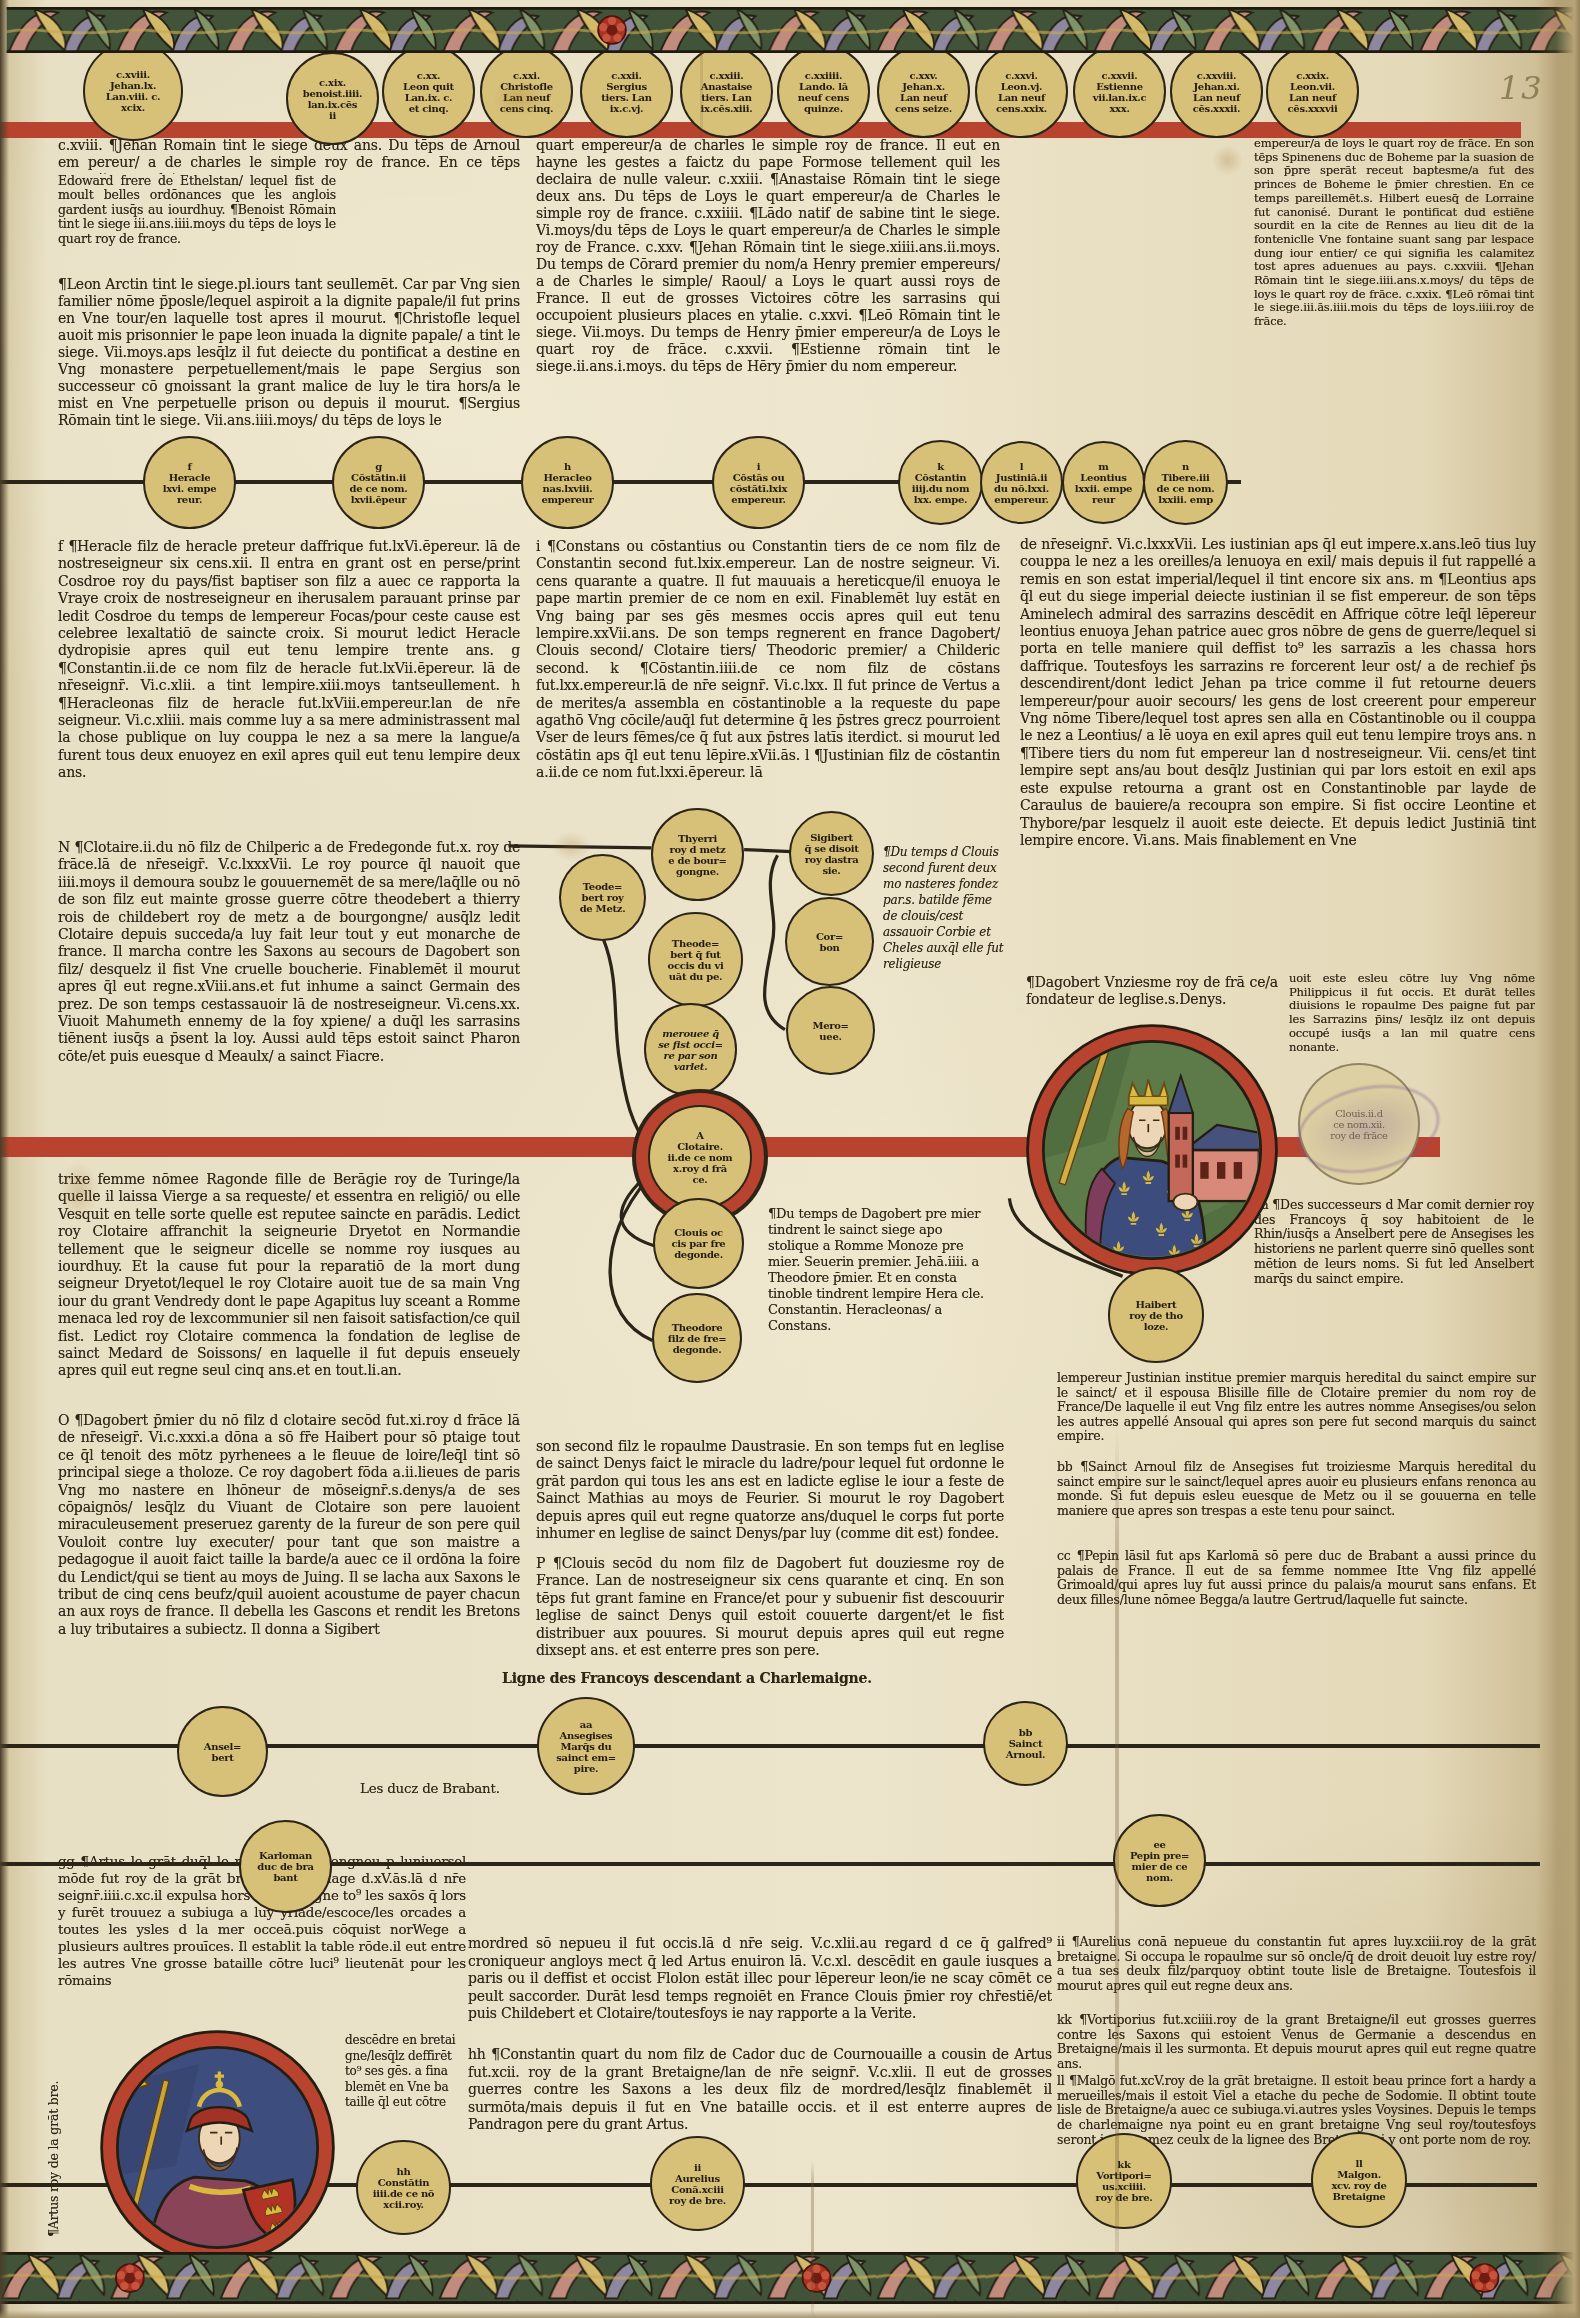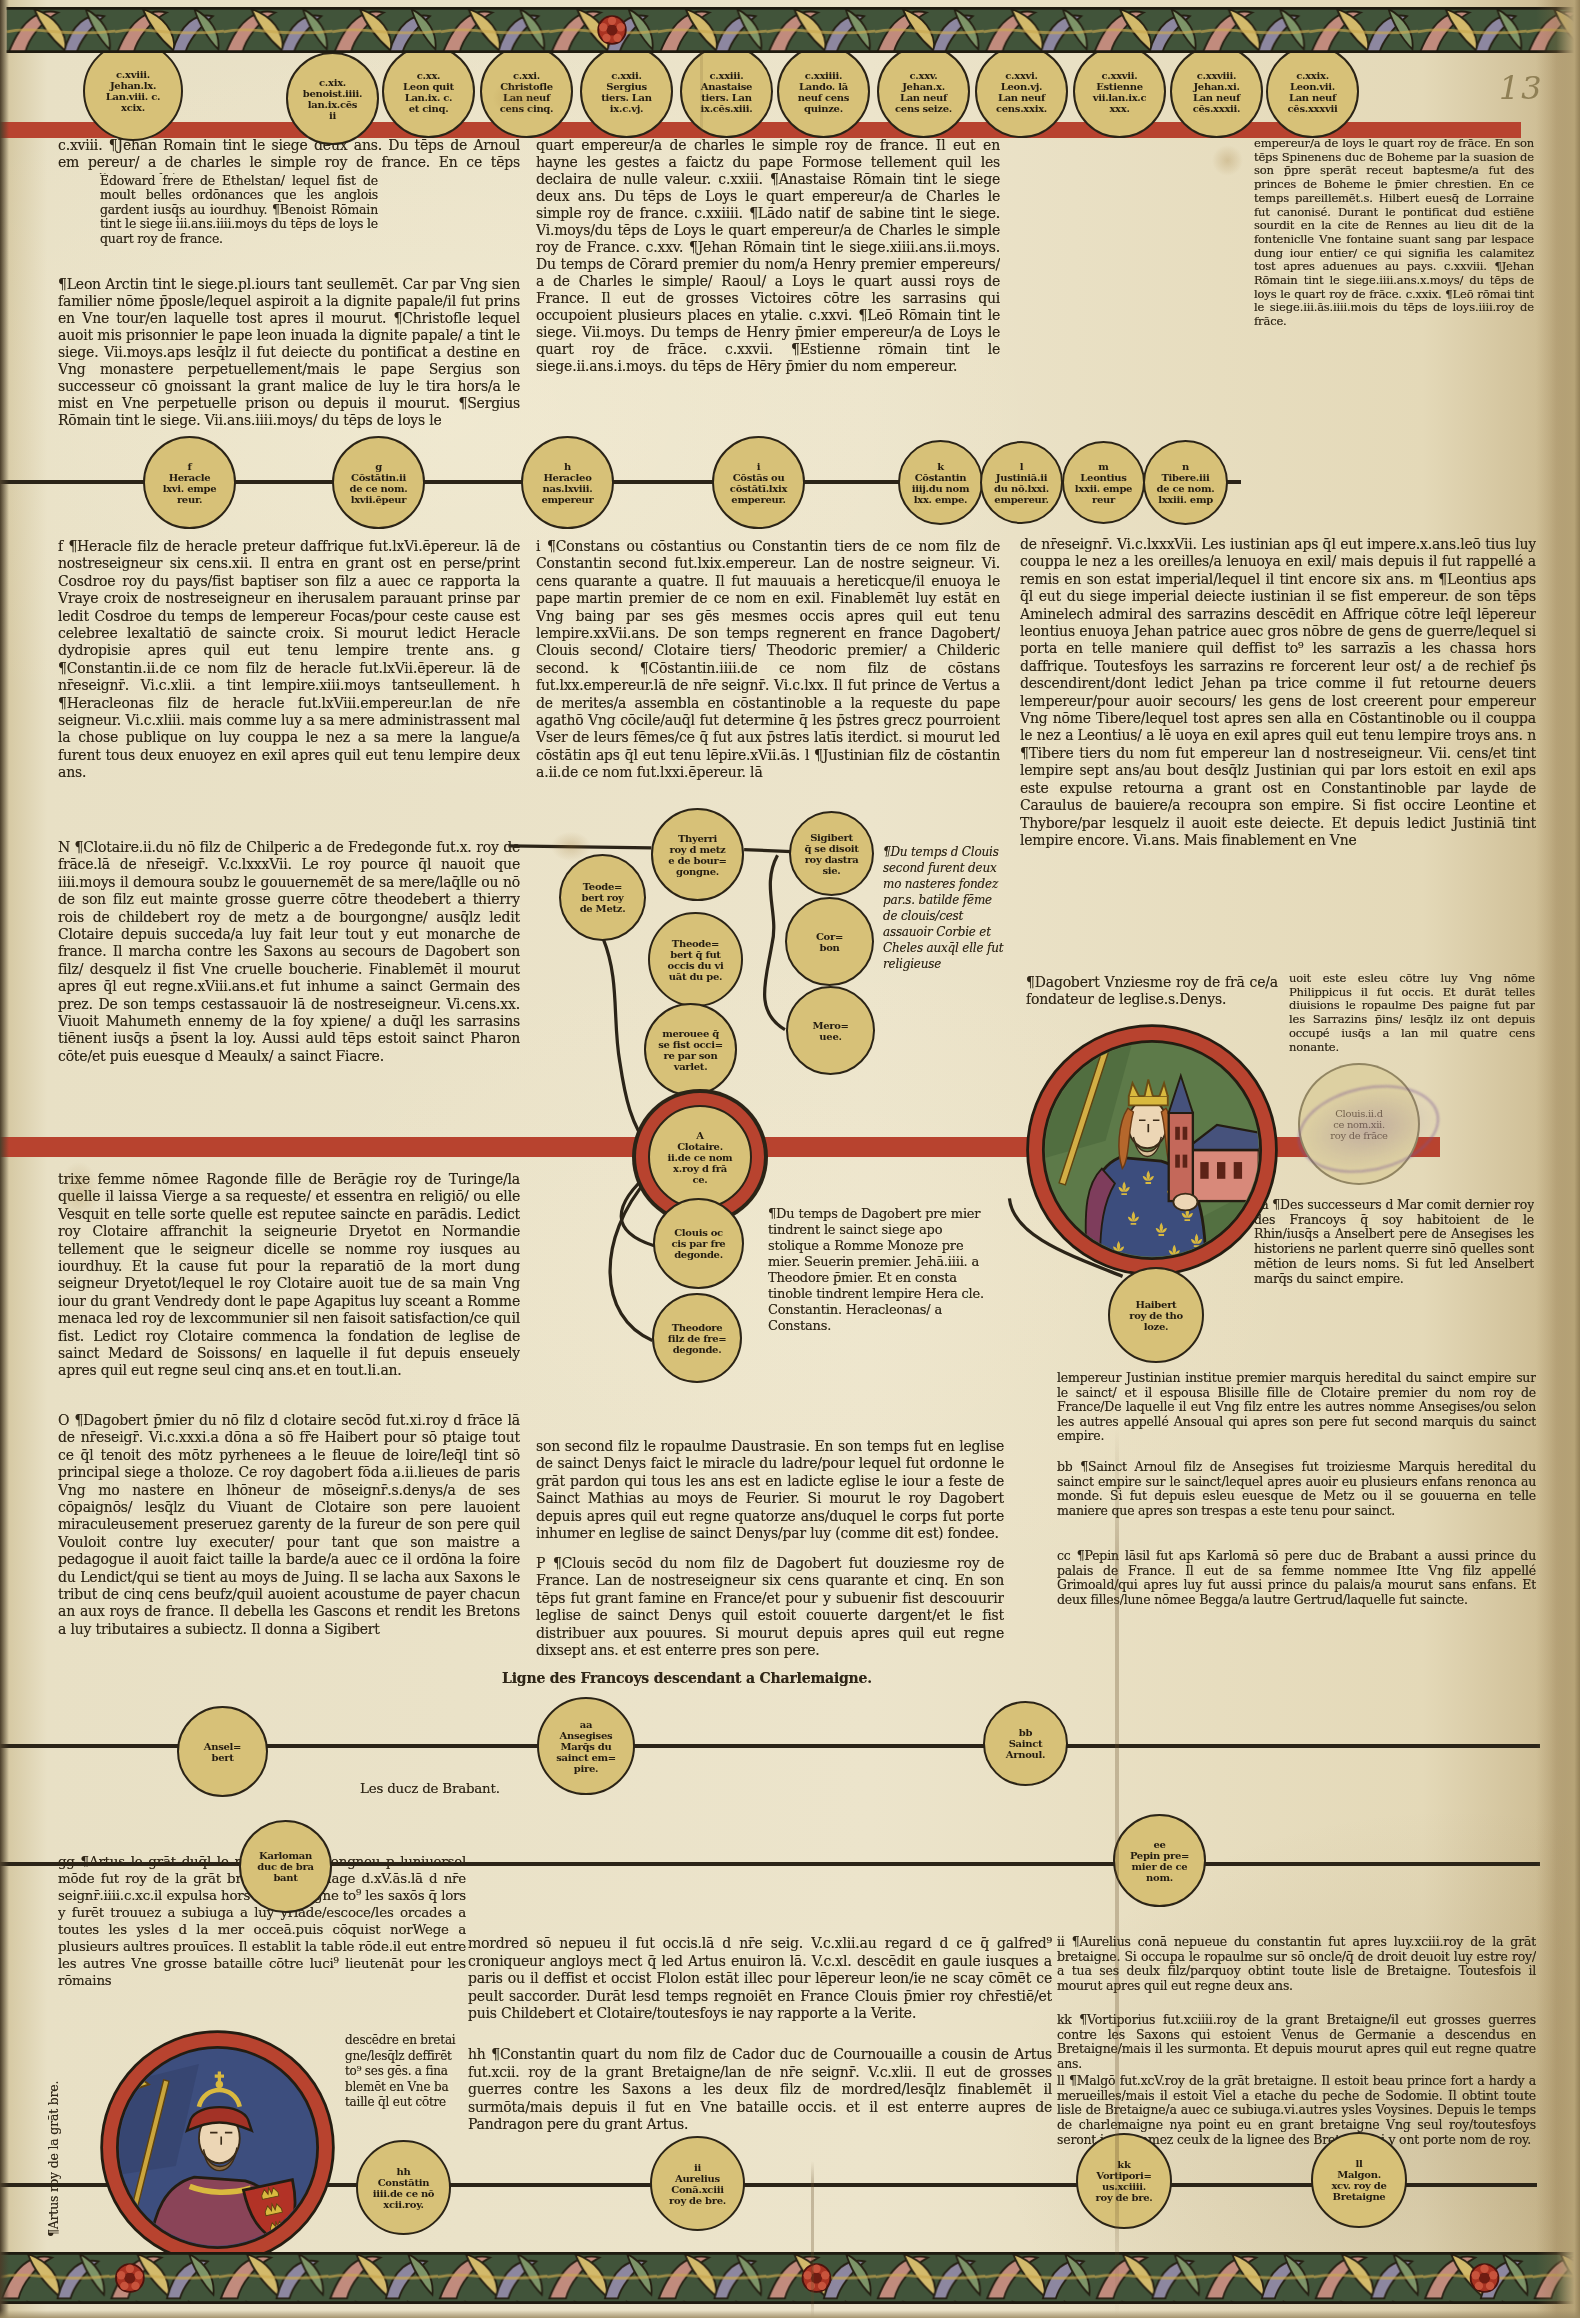--- a/index.html
+++ b/index.html
@@ -184,21 +184,21 @@
   <div class="edge" style="left:0;top:0;width:9.3px;height:2319px;background:linear-gradient(90deg,#4a3e2a,rgba(74,62,42,0));"></div>
   <div class="edge" style="left:0;top:2310px;width:1581px;height:9.3px;background:linear-gradient(0deg,#9c8a63,rgba(156,138,99,0));"></div>
 
 <div class="hline" style="left: 0px; top: 122px; width: 1521px; height: 16px; background: rgb(184, 67, 47);"></div>
     <div class="hline" style="left: 0px; top: 480px; width: 1241px; height: 3.7px; background: rgb(43, 36, 24);"></div>
     <div class="hline" style="left: 0px; top: 1137px; width: 1440px; height: 20.4px; background: rgb(184, 67, 47);"></div>
     <div class="hline" style="left: 0px; top: 1744px; width: 1540px; height: 3.7px; background: rgb(43, 36, 24);"></div>
     <div class="hline" style="left: 0px; top: 1862px; width: 1540px; height: 3.7px; background: rgb(43, 36, 24);"></div>
     <div class="hline" style="left: 0px; top: 2183px; width: 1537px; height: 3.7px; background: rgb(43, 36, 24);"></div>
     <div class="tblock" style="left: 58px; top: 137px; width: 462px; height: 37px; font-size: 14px; line-height: 17px;">c.xviii. ¶Jehan Romain tint le siege deux ans. Du tēps de Arnoul em pereur/ a de charles le simple roy de france. En ce tēps regnoit en angleterre</div>
-    <div class="tblock" style="left: 58px; top: 174px; width: 278px; height: 100px; font-size: 12.5px; line-height: 14.4px; margin-left: 42px;">Edoward frere de Ethelstan/ lequel fist de moult belles ordōnances que les anglois gardent iusq̄s au iourdhuy. ¶Benoist Rōmain tint le siege iii.ans.iiii.moys du tēps de loys le quart roy de france.</div>
+    <div class="tblock" style="left: 58px; top: 174px; width: 278px; height: 100px; font-size: 12.5px; line-height: 14.4px;">Edoward frere de Ethelstan/ lequel fist de moult belles ordōnances que les anglois gardent iusq̄s au iourdhuy. ¶Benoist Rōmain tint le siege iii.ans.iiii.moys du tēps de loys le quart roy de france.</div>
     <div class="tblock" style="left: 58px; top: 276px; width: 462px; height: 176px; font-size: 14px; line-height: 17px;">¶Leon Arctin tint le siege.pl.iours tant seullemēt. Car par Vng sien familier nōme p̄posle/lequel aspiroit a la dignite papale/il fut prins en Vne tour/en laquelle tost apres il mourut. ¶Christofle lequel auoit mis prisonnier le pape leon inuada la dignite papale/ a tint le siege. Vii.moys.aps lesq̄lz il fut deiecte du pontificat a destine en Vng monastere perpetuellement/mais le pape Sergius son successeur cō gnoissant la grant malice de luy le tira hors/a le mist en Vne perpetuelle prison ou depuis il mourut. ¶Sergius Rōmain tint le siege. Vii.ans.iiii.moys/ du tēps de loys le</div>
     <div class="tblock" style="left: 536px; top: 137px; width: 464px; height: 299px; font-size: 14px; line-height: 17px;">quart empereur/a de charles le simple roy de france. Il eut en hayne les gestes a faictz du pape Formose tellement quil les declaira de nulle valeur. c.xxiii. ¶Anastaise Rōmain tint le siege deux ans. Du tēps de Loys le quart empereur/a de Charles le simple roy de france. c.xxiiii. ¶Lādo natif de sabine tint le siege. Vi.moys/du tēps de Loys le quart empereur/a de Charles le simple roy de France. c.xxv. ¶Jehan Rōmain tint le siege.xiiii.ans.ii.moys. Du temps de Cōrard premier du nom/a Henry premier empereurs/ a de Charles le simple/ Raoul/ a Loys le quart aussi roys de France. Il eut de grosses Victoires cōtre les sarrasins qui occupoient plusieurs places en ytalie. c.xxvi. ¶Leō Rōmain tint le siege. Vii.moys. Du temps de Henry p̄mier empereur/a de Loys le quart roy de frāce. c.xxvii. ¶Estienne rōmain tint le siege.ii.ans.i.moys. du tēps de Hēry p̄mier du nom empereur.</div>
     <div class="tblock" style="left: 1254px; top: 137px; width: 280px; height: 299px; font-size: 11.6px; line-height: 13.7px;">empereur/a de loys le quart roy de frāce. En son tēps Spinenens duc de Boheme par la suasion de son p̄pre sperāt receut baptesme/a fut des princes de Boheme le p̄mier chrestien. En ce temps pareillemēt.s. Hilbert euesq̄ de Lorraine fut canonisé. Durant le pontificat dud estiēne sourdit en la cite de Rennes au lieu dit de la fonteniclle Vne fontaine suant sang par lespace dung iour entier/ ce qui signifia les calamitez tost apres aduenues au pays. c.xxviii. ¶Jehan Rōmain tint le siege.iiii.ans.x.moys/ du tēps de loys le quart roy de frāce. c.xxix. ¶Leō rōmai tint le siege.iii.ās.iiii.mois du tēps de loys.iiii.roy de frāce.</div>
     <div class="tblock" style="left: 58px; top: 538px; width: 462px; height: 306px; font-size: 14px; line-height: 17.4px;">f ¶Heracle filz de heracle preteur daffrique fut.lxVi.ēpereur. lā de nostreseigneur six cens.xii. Il entra en grant ost en perse/print Cosdroe roy du pays/fist baptiser son filz a auec ce rapporta la Vraye croix de nostreseigneur en iherusalem parauant prinse par ledit Cosdroe du temps de lempereur Focas/pour ceste cause est celebree lexaltatiō de saincte croix. Si mourut ledict Heracle dydropisie apres quil eut tenu lempire trente ans. g ¶Constantin.ii.de ce nom filz de heracle fut.lxVii.ēpereur. lā de nr̄eseignr̄. Vi.c.xlii. a tint lempire.xiii.moys tantseullement. h ¶Heracleonas filz de heracle fut.lxViii.empereur.lan de nr̄e seigneur. Vi.c.xliii. mais comme luy a sa mere administrassent mal la chose publique on luy couppa le nez a sa mere la langue/a furent tous deux enuoyez en exil apres quil eut tenu lempire deux ans.</div>
     <div class="tblock" style="left: 536px; top: 538px; width: 464px; height: 265px; font-size: 14px; line-height: 17.4px;">i ¶Constans ou cōstantius ou Constantin tiers de ce nom filz de Constantin second fut.lxix.empereur. Lan de nostre seigneur. Vi. cens quarante a quatre. Il fut mauuais a hereticque/il enuoya le pape martin premier de ce nom en exil. Finablemēt luy estāt en Vng baing par ses gēs mesmes occis apres quil eut tenu lempire.xxVii.ans. De son temps regnerent en france Dagobert/ Clouis second/ Clotaire tiers/ Theodoric premier/ a Childeric second. k ¶Cōstantin.iiii.de ce nom filz de cōstans fut.lxx.empereur.lā de nr̄e seignr̄. Vi.c.lxx. Il fut prince de Vertus a de merites/a assembla en cōstantinoble a la requeste du pape agathō Vng cōcile/auq̄l fut determine q̄ les p̄stres grecz pourroient Vser de leurs fēmes/ce q̄ fut aux p̄stres latīs iterdict. si mourut led cōstātin aps q̄l eut tenu lēpire.xVii.ās. l ¶Justinian filz de cōstantin a.ii.de ce nom fut.lxxi.ēpereur. lā</div>
     <div class="tblock" style="left: 1020px; top: 536px; width: 516px; height: 429px; font-size: 14px; line-height: 17.4px;">de nr̄eseignr̄. Vi.c.lxxxVii. Les iustinian aps q̄l eut impere.x.ans.leō tius luy couppa le nez a les oreilles/a lenuoya en exil/ mais depuis il fut rappellé a remis en son estat imperial/lequel il tint encore six ans. m ¶Leontius aps q̄l eut du siege imperial deiecte iustinian il se fist empereur. de son tēps Aminelech admiral des sarrazins descēdit en Affrique cōtre leq̄l lēpereur leontius enuoya Jehan patrice auec gros nōbre de gens de guerre/lequel si porta en telle maniere quil deffist to⁹ les sarrazīs a les chassa hors daffrique. Toutesfoys les sarrazins re forcerent leur ost/ a de rechief p̄s descendirent/dont ledict Jehan pa trice comme il fut retourne deuers lempereur/pour auoir secours/ les gens de lost creerent pour empereur Vng nōme Tibere/lequel tost apres sen alla en Cōstantinoble ou il couppa le nez a Leontius/ a lē uoya en exil apres quil eut tenu lempire troys ans. n ¶Tibere tiers du nom fut empereur lan d nostreseigneur. Vii. cens/et tint lempire sept ans/au bout desq̄lz Justinian qui par lors estoit en exil aps este expulse retourna a grant ost en Constantinoble par layde de Caraulus de bauiere/a recoupra son empire. Si fist occire Leontine et Thybore/par lesquelz il auoit este deiecte. Et depuis ledict Justiniā tint lempire encore. Vi.ans. Mais finablement en Vne</div>
     <div class="tblock" style="left: 1289px; top: 972px; width: 246px; height: 109px; font-size: 11.6px; line-height: 13.7px;">uoit este esleu cōtre luy Vng nōme Philippicus il fut occis. Et durāt telles diuisions le ropaulme Des paigne fut par les Sarrazins p̄ins/ lesq̄lz ilz ont depuis occupé iusq̄s a lan mil quatre cens nonante.</div>
     <div class="tblock" style="left: 58px; top: 839px; width: 462px; height: 284px; font-size: 14px; line-height: 17.4px;">N ¶Clotaire.ii.du nō filz de Chilperic a de Fredegonde fut.x. roy de frāce.lā de nr̄eseigr̄. V.c.lxxxVii. Le roy pource q̄l nauoit que iiii.moys il demoura soubz le gouuernemēt de sa mere/laq̄lle ou nō de son filz eut mainte grosse guerre cōtre theodebert a thierry rois de childebert roy de metz a de bourgongne/ ausq̄lz ledit Clotaire depuis succeda/a luy fait leur tout y eut monarche de france. Il marcha contre les Saxons au secours de Dagobert son filz/ desquelz il fist Vne cruelle boucherie. Finablemēt il mourut apres q̄l eut regne.xViii.ans.et fut inhume a sainct Germain des prez. De son temps cestassauoir lā de nostreseigneur. Vi.cens.xx. Viuoit Mahumeth ennemy de la foy xpiene/ a duq̄l les sarrasins tiēnent iusq̄s a p̄sent la loy. Aussi auld tēps estoit sainct Pharon cōte/et puis euesque d Meaulx/ a sainct Fiacre.</div>
     <div class="tblock" style="left: 883px; top: 844px; width: 126px; height: 167px; font-size: 12px; line-height: 16px; text-align: left; font-style: italic;">¶Du temps d Clouis second furent deux mo nasteres fondez par.s. batilde fēme de clouis/cest assauoir Corbie et Cheles auxq̄l elle fut religieuse</div>
     <div class="tblock" style="left: 1026px; top: 974px; width: 252px; height: 39px; font-size: 14px; line-height: 16.7px;">¶Dagobert Vnziesme roy de frā ce/a fondateur de leglise.s.Denys.</div>
@@ -311,21 +311,21 @@
     <div class="circle" style="left: 789px; top: 811px; width: 85px; height: 85px;">Sigibert
 q̄ se disoit
 roy dastra
 sie.</div>
     <div class="circle" style="left: 648px; top: 912px; width: 95px; height: 95px;">Theode=
 bert q̄ fut
 occis du vi
 uāt du pe.</div>
     <div class="circle" style="left: 785px; top: 897px; width: 89px; height: 89px;">Cor=
 bon</div>
-    <div class="circle" style="left: 644px; top: 1003px; width: 93px; height: 93px;">merouee q̄
+    <div class="circle" style="left: 644px; top: 1003px; width: 93px; height: 93px; font-style: italic;">merouee q̄
 se fist occi=
 re par son
 varlet.</div>
     <div class="circle" style="left: 786px; top: 986px; width: 89px; height: 89px;">Mero=
 uee.</div>
     <div class="circle ring" style="left: 648px; top: 1105px; width: 104px; height: 104px;">A
 Clotaire.
 ii.de ce nom
 x.roy d frā
 ce.</div>

